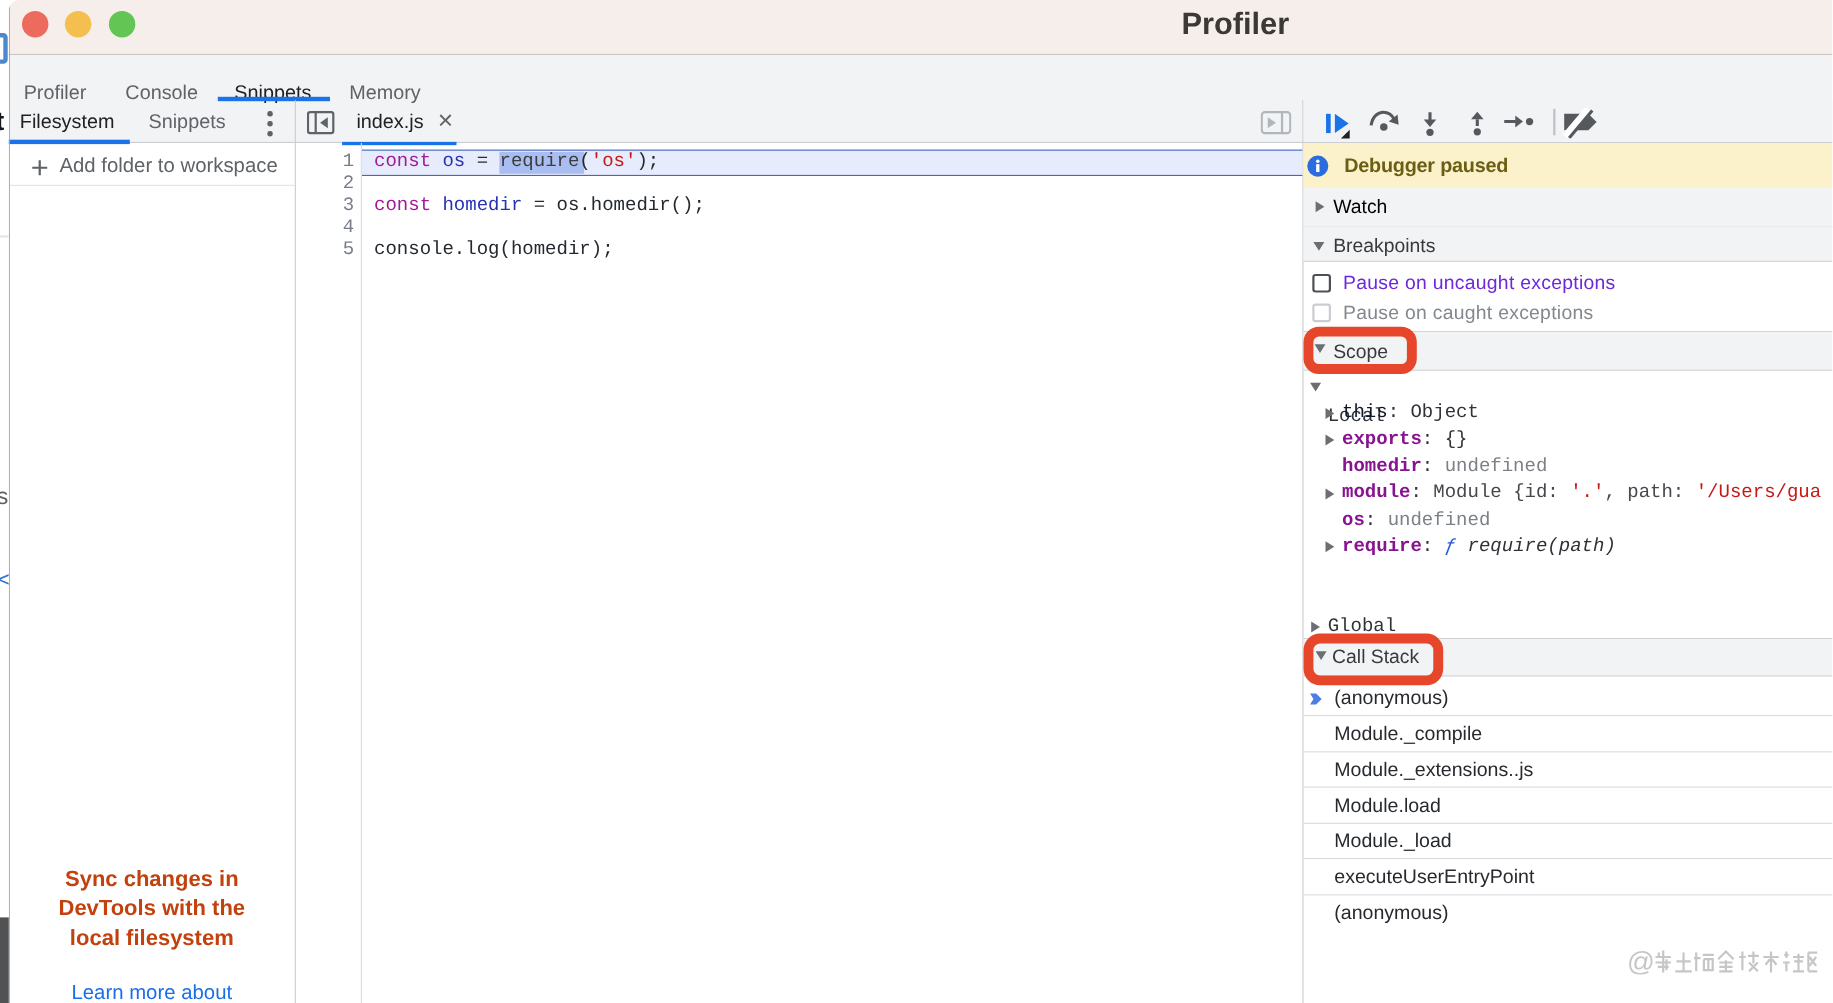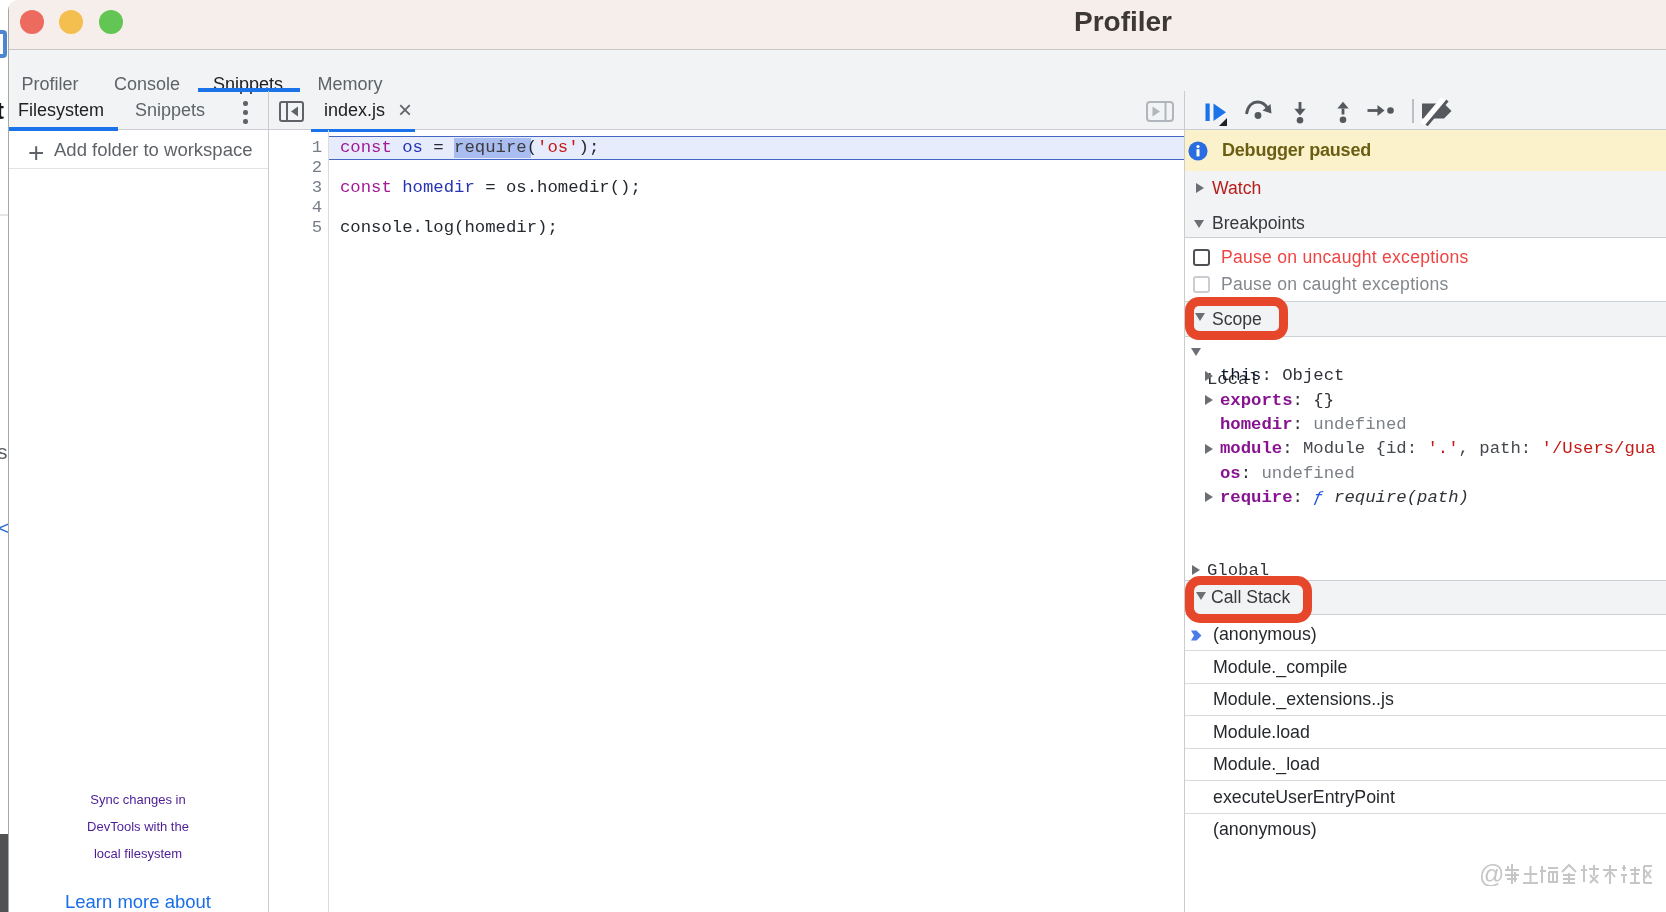--- a/index.html
+++ b/index.html
@@ -74,21 +74,21 @@
       <line x1="19.5" y1="1" x2="19.5" y2="20" stroke="#b0b6bc" stroke-width="2"></line>
     </svg>
 
     <div class="abs" style="left:260px;top:91px;width:1px;height:821px;background:#ccc;"></div>
 
     <div class="abs" style="left:1176px;top:91px;width:1px;height:821px;background:#ccc;"></div>
 
     <div class="abs" style="left:20px;top:137px;width:30px;height:30px;font-size:28px;color:#5f6368;font-weight:400;">+</div>
     <div class="abs" style="left:46px;top:130px;width:230px;height:38px;line-height:40px;font-size:18.5px;color:#5f6368;white-space:nowrap;">Add folder to workspace</div>
     <div class="abs" style="left:1px;top:168px;width:259px;height:1px;background:#e1e3e6;"></div>
-    <div class="abs" style="left:10px;top:786px;width:240px;text-align:center;font-size:13px;line-height:27px;color:#4c1d95;">Sync changes in<br>DevTools with the<br>local filesystem</div>
+    <div class="abs" style="left:10px;top:786px;width:240px;text-align:center;font-size:20px;line-height:27px;color:#c2410c;font-weight:bold;">Sync changes in<br>DevTools with the<br>local filesystem</div>
     <div class="abs" style="left:10px;top:891px;width:240px;text-align:center;font-size:18.5px;color:#1a6fe8;">Learn more about</div>
 
     <div class="abs" style="left:321px;top:136px;width:855px;height:24px;background:#e6ecfb;border-top:1.5px solid #4466c4;border-bottom:1.5px solid #4466c4;"></div>
     <div class="abs" style="left:446px;top:138px;width:77px;height:20px;background:#a9bdf1;"></div>
 
     <div class="abs" style="left:320px;top:130px;width:1px;height:782px;background:#dadce0;"></div>
     <div class="abs mono" style="left:269px;top:138px;width:45px;height:20px;line-height:20px;text-align:right;font-size:17.3px;color:#787e88;">1</div>
     <div class="abs mono" style="left:269px;top:158px;width:45px;height:20px;line-height:20px;text-align:right;font-size:17.3px;color:#787e88;">2</div>
     <div class="abs mono" style="left:269px;top:178px;width:45px;height:20px;line-height:20px;text-align:right;font-size:17.3px;color:#787e88;">3</div>
     <div class="abs mono" style="left:269px;top:198px;width:45px;height:20px;line-height:20px;text-align:right;font-size:17.3px;color:#787e88;">4</div>
@@ -136,29 +136,29 @@
     <svg class="abs" style="left:1180px;top:140.5px;" width="20" height="20" viewBox="0 0 20 20">
       <circle cx="10" cy="10" r="9.6" fill="#2b6de0"></circle>
       <circle cx="10" cy="5.6" r="1.6" fill="#fff"></circle>
       <rect x="8.5" y="8.2" width="3" height="7.2" fill="#fff"></rect>
     </svg>
     <div class="abs" style="left:1214px;top:130px;height:41px;line-height:41px;font-size:18px;letter-spacing:-0.2px;font-weight:bold;color:#6a5e13;">Debugger paused</div>
 
     <div class="abs" style="left:1177px;top:171px;width:481px;height:35px;background:#f1f3f4;"></div>
     <div class="abs" style="left:1177px;top:206px;width:481px;height:1px;background:#ccd0d4;"></div>
     <div class="abs tri-r" style="left:1188px;top:183px;"></div>
-    <div class="abs" style="left:1204px;top:171px;height:35px;line-height:35px;font-size:17.6px;color:#b91c1c;">Watch</div>
+    <div class="abs" style="left:1204px;top:171px;height:35px;line-height:35px;font-size:17.6px;color:#000000;">Watch</div>
 
     <div class="abs" style="left:1177px;top:206px;width:481px;height:31px;background:#f1f3f4;"></div>
     <div class="abs" style="left:1177px;top:237px;width:481px;height:1px;background:#ccd0d4;"></div>
     <div class="abs tri-d" style="left:1186px;top:220px;"></div>
     <div class="abs" style="left:1204px;top:208px;height:31px;line-height:31px;font-size:17.6px;color:#38393d;">Breakpoints</div>
 
     <div class="abs" style="left:1185px;top:249px;width:17px;height:17px;border:2px solid #4d5156;border-radius:3px;background:#fff;"></div>
-    <div class="abs" style="left:1213px;top:246px;height:22px;line-height:22px;font-size:17.6px;letter-spacing:0.25px;color:#ef4444;">Pause on uncaught exceptions</div>
+    <div class="abs" style="left:1213px;top:246px;height:22px;line-height:22px;font-size:17.6px;letter-spacing:0.25px;color:#6d28d9;">Pause on uncaught exceptions</div>
     <div class="abs" style="left:1185px;top:276px;width:17px;height:17px;border:2px solid #c9ccd0;border-radius:3px;background:#fff;"></div>
     <div class="abs" style="left:1213px;top:273px;height:22px;line-height:22px;font-size:17.6px;letter-spacing:0.25px;color:#83888d;">Pause on caught exceptions</div>
 
     <div class="abs" style="left:1177px;top:301px;width:481px;height:1px;background:#ccd0d4;"></div>
     <div class="abs" style="left:1177px;top:302px;width:481px;height:34px;background:#f1f3f4;"></div>
     <div class="abs" style="left:1177px;top:336px;width:481px;height:1px;background:#ccd0d4;"></div>
     <div class="abs tri-d" style="left:1187px;top:313px;"></div>
     <div class="abs" style="left:1204px;top:302px;height:34px;line-height:34px;font-size:17.6px;color:#38393d;">Scope</div>
 
     <div class="abs tri-d" style="left:1183px;top:348px;"></div>

